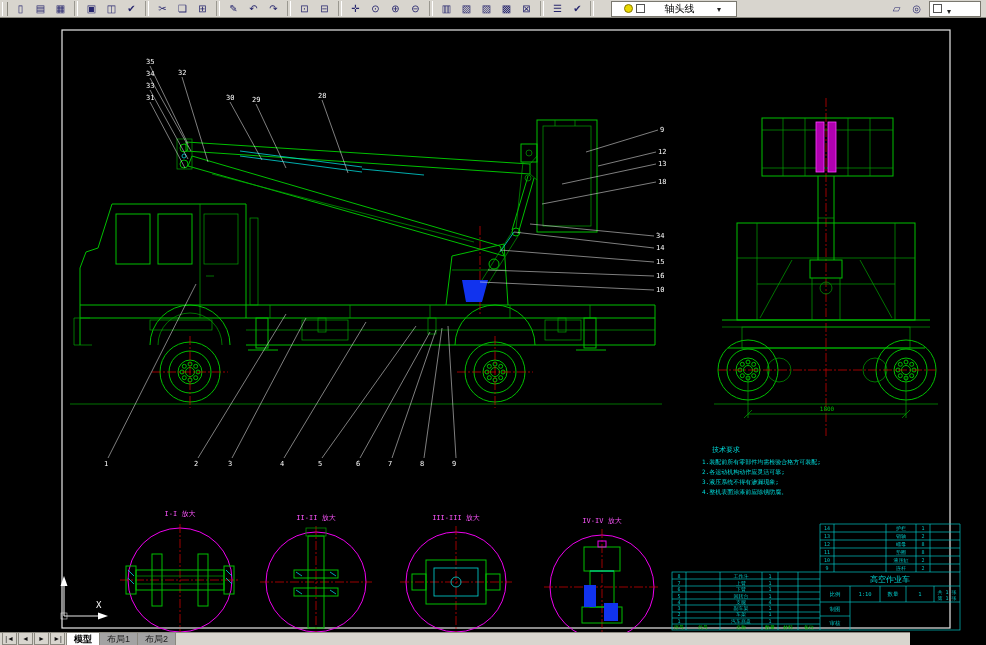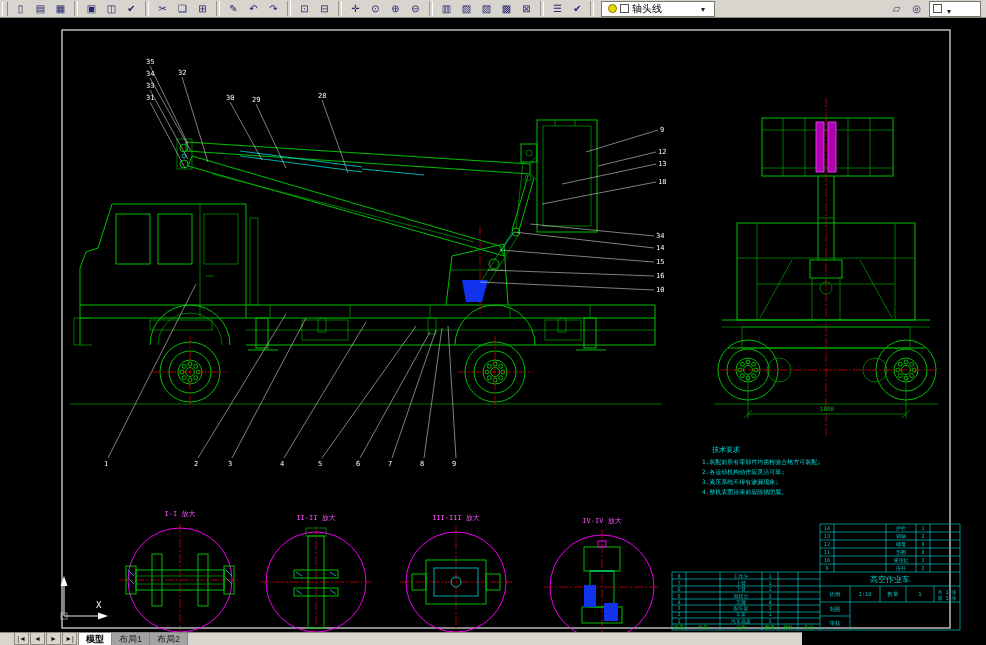--- a/index.html
+++ b/index.html
@@ -7,21 +7,21 @@
           font-family:"Liberation Sans",sans-serif;}
   
   .toolbar{position:absolute;top:0;left:0;width:986px;height:18px;background:#d8d5ce;
            border-bottom:1px solid #8a887f;display:flex;align-items:center;padding:0 2px;box-sizing:border-box;}
   .tb-grip{width:4px;height:14px;border-left:1px solid #fff;border-right:1px solid #8a887f;margin-right:3px;}
   .tb-groups{display:flex;align-items:center;gap:1px;}
   .tb-icon{width:17px;height:15px;font-size:10px;line-height:15px;text-align:center;color:#26266e;
            cursor:default;border:1px solid transparent;}
   .tb-sep{width:2px;height:15px;border-left:1px solid #9a9890;border-right:1px solid #ffffff;margin:0 3px;}
   .layer-combo{display:flex;align-items:center;gap:3px;width:100px;height:14px;background:#fff;
-               border:1px solid #7a786f;padding:0 6px;font-size:10px;margin-left:4px;}
+               border:1px solid #7a786f;padding:0 12px;font-size:10px;margin-left:14px;text-align:center;}
   .layer-name{flex:1;white-space:nowrap;overflow:hidden;color:#000;}
   .chip{width:7px;height:7px;background:#fff;border:1px solid #555;display:inline-block;}
   .bulb{width:7px;height:7px;border-radius:50%;background:#e8d800;border:1px solid #887700;display:inline-block;}
   .combo-arrow{width:10px;text-align:center;}
   .combo-arrow::after{content:"▾";font-size:8px;color:#222;}
   .tb-flex{flex:1;}
   .color-combo{display:flex;align-items:center;gap:2px;width:44px;height:14px;background:#fff;
                border:1px solid #7a786f;padding:0 3px;margin:0 3px;}
   
   .canvas{position:absolute;top:18px;left:0;width:986px;height:614px;background:#000;}
@@ -40,22 +40,22 @@
   .note{fill:#00dcdc;font-size:6px;}
   .notetitle{fill:#00dcdc;font-size:7px;}
   .mg{fill:#ff55ff;font-size:7px;}
   .dim{fill:#00bf00;font-size:6px;}
   .tbl{fill:#00c3c3;font-size:5px;}
   .tbl2{fill:#00d8d8;font-size:8px;}
   .tbls{fill:#00c3c3;font-size:5.5px;}
   .tblh{fill:#00bf00;font-size:5px;}
   .ucs{fill:#ffffff;font-size:9px;}
   
-  .tabbar{position:absolute;bottom:0;left:0;width:802px;height:13px;background:#d8d5ce;border-top:1px solid #8a887f;
-          display:flex;align-items:flex-end;font-size:9px;padding-left:14px;box-sizing:border-box;margin-top:16px;}
+  .tabbar{position:absolute;bottom:0;left:0;width:910px;height:13px;background:#d8d5ce;border-top:1px solid #8a887f;
+          display:flex;align-items:flex-end;font-size:9px;padding-left:2px;box-sizing:border-box;margin-top:16px;}
   .tabnav{width:13px;height:11px;line-height:11px;text-align:center;font-size:7px;color:#111;
           border:1px solid #8a887f;background:#d8d5ce;margin-right:1px;cursor:default;}
   .tab{padding:0 7px;height:12px;line-height:12px;border:1px solid #8a887f;border-bottom:none;
        background:#a3a3a3;color:#222;margin-right:-1px;cursor:default;}
   .tab.active{background:#ffffff;font-weight:bold;color:#000;}
 </style>
 </head>
 <body>
 
 <div class="screen">

